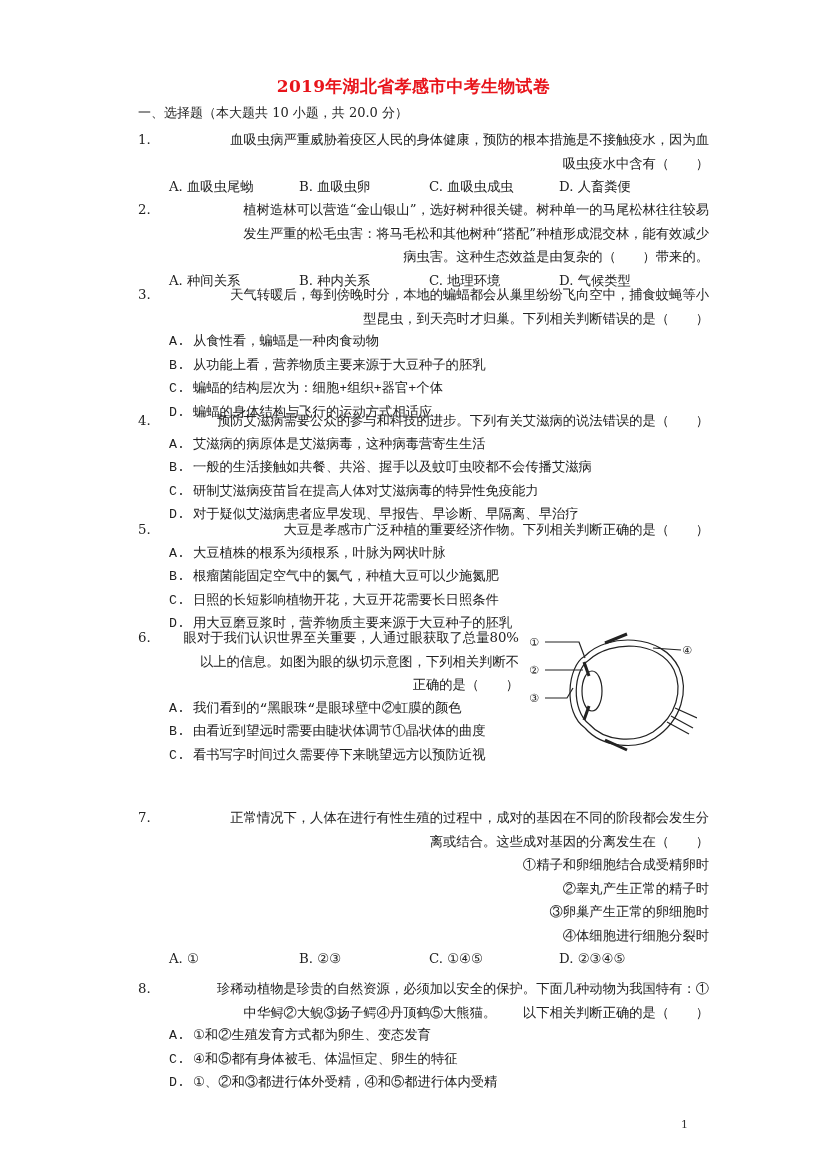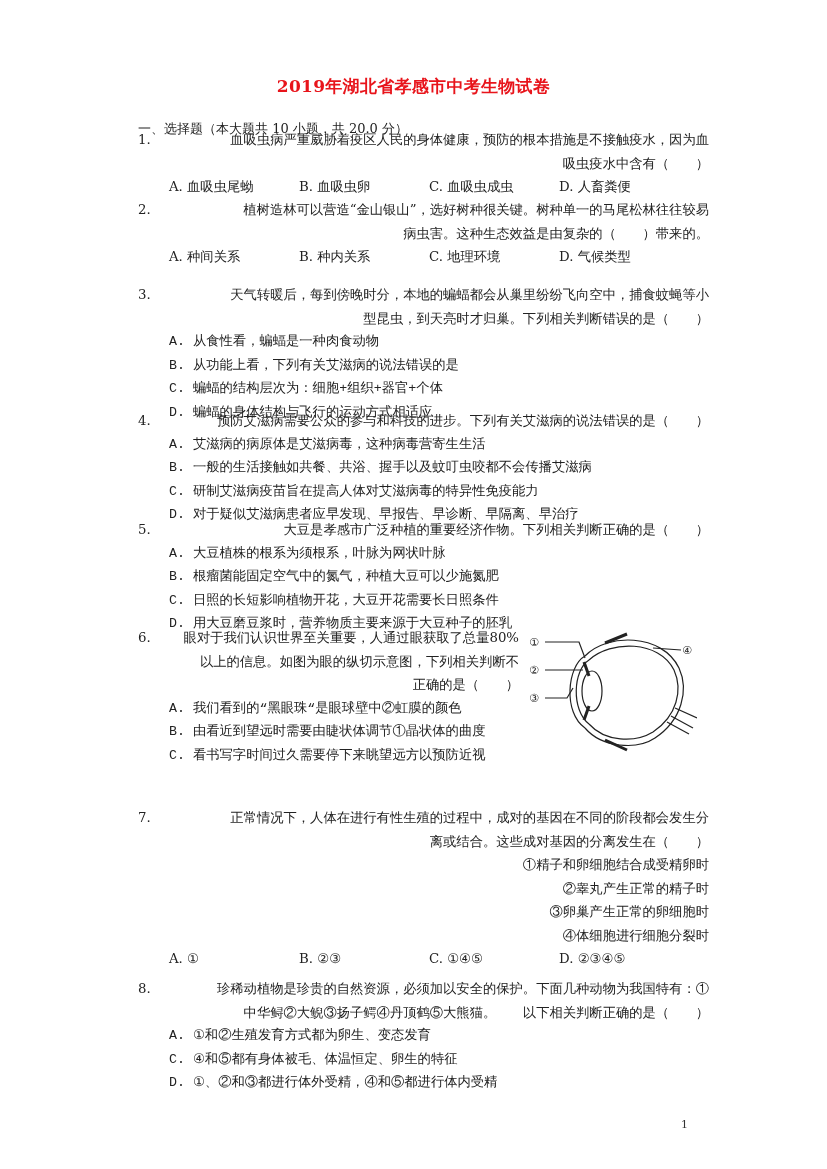--- a/index.html
+++ b/index.html
@@ -1,21 +1,21 @@
 <!DOCTYPE html>
 <html><head>
 <meta charset="utf-8">
 <style>
   html, body { margin: 0; padding: 0; background: #ffffff; }
   body { width: 827px; height: 1169px; position: relative; overflow: hidden;
          font-family: "DejaVu Serif", "Liberation Serif", serif; color: #222; }
   .page { position: absolute; left: 0; top: 0; width: 827px; height: 1169px; }
   .title { position: absolute; top: 75px; left: 0; width: 827px; text-align: center;
            font-size: 17px; font-weight: bold; color: #e8141b; letter-spacing: 0.3px; }
-  .section { position: absolute; left: 138px; top: 120px; font-size: 13px; }
+  .section { position: absolute; left: 138px; top: 104px; font-size: 13px; }
   .q { position: absolute; left: 138px; font-size: 13.3px; line-height: 23.5px; }
   .qnum { position: absolute; left: 0; top: 0; width: 30px; }
   .qbody { margin-left: 31px; width: 540px; }
   .qbody.narrow { width: 350px; }
   .line { white-space: nowrap; text-align: right; }
   .opts4 { display: flex; white-space: nowrap; }
   .opts4 span { display: inline-block; }
   .opt { white-space: nowrap; font-family: Liberation Mono, monospace; }
   .pagenum { position: absolute; left: 681px; top: 1118px; font-size: 11px; color: #333; }
   .eye { position: absolute; left: 527px; top: 628px; width: 170px; height: 125px; }
@@ -39,37 +39,38 @@
         <span style="width:130px">C.  血吸虫成虫</span>
         <span>D.  人畜粪便</span>
       </div>
     </div>
   </div>
 
   <div class="q" style="top:198px">
     <div class="qnum">2.</div>
     <div class="qbody">
       <div class="line">植树造林可以营造“金山银山”，选好树种很关键。树种单一的马尾松林往往较易</div>
+      <div class="line">发生严重的松毛虫害：将马毛松和其他树种“搭配”种植形成混交林，能有效减少</div>
       <div class="line">病虫害。这种生态效益是由复杂的（　　）带来的。</div>
       <div class="opts4">
         <span style="width:130px">A.  种间关系</span>
         <span style="width:130px">B.  种内关系</span>
         <span style="width:130px">C.  地理环境</span>
         <span>D.  气候类型</span>
       </div>
     </div>
   </div>
 
   <div class="q" style="top:283px">
     <div class="qnum">3.</div>
     <div class="qbody">
       <div class="line">天气转暖后，每到傍晚时分，本地的蝙蝠都会从巢里纷纷飞向空中，捕食蚊蝇等小</div>
       <div class="line">型昆虫，到天亮时才归巢。下列相关判断错误的是（　　）</div>
       <div class="opt">A.  从食性看，蝙蝠是一种肉食动物</div>
-      <div class="opt">B.  从功能上看，下列有关艾滋病的说法错误的是</div>
+      <div class="opt">B.  从功能上看，营养物质主要来源于大豆种子的胚乳</div>
       <div class="opt">C.  蝙蝠的结构层次为：细胞+组织+器官+个体</div>
       <div class="opt">D.  蝙蝠的身体结构与飞行的运动方式相适应</div>
     </div>
   </div>
 
   <div class="q" style="top:409px">
     <div class="qnum">4.</div>
     <div class="qbody">
       <div class="line">预防艾滋病需要公众的参与和科技的进步。下列有关艾滋病的说法错误的是（　　）</div>
       <div class="opt">A.  艾滋病的病原体是艾滋病毒，这种病毒营寄生生活</div>

